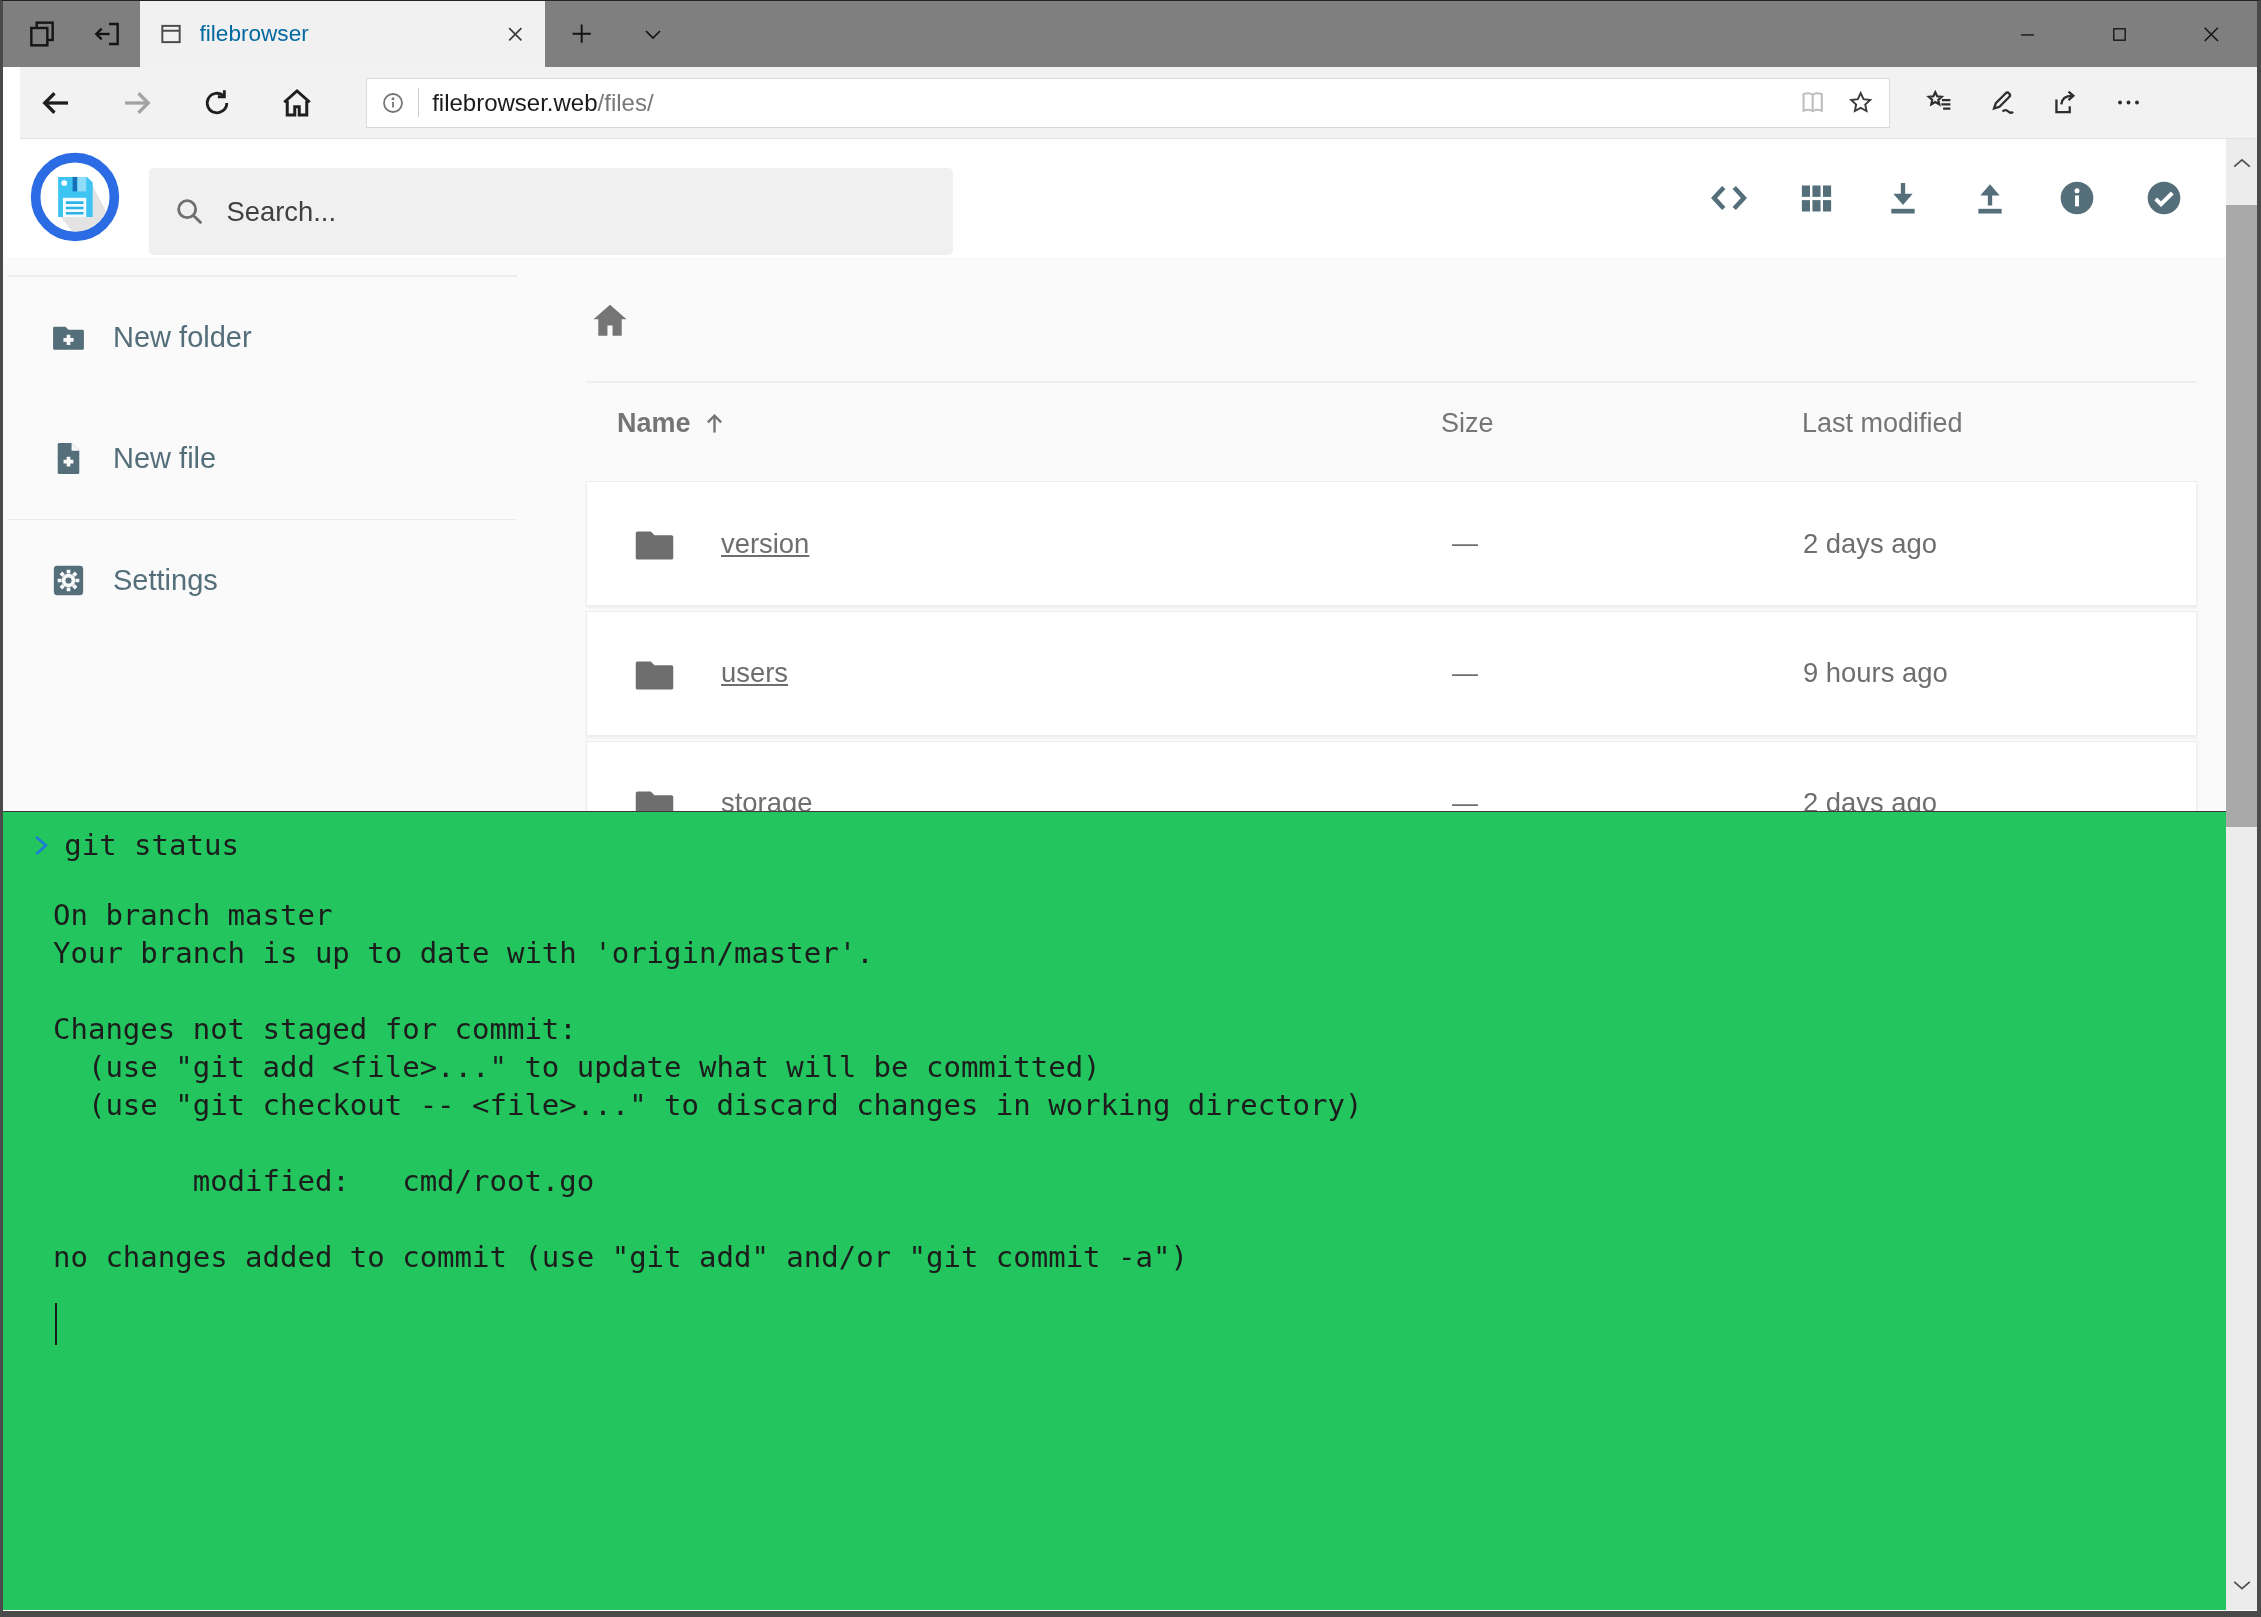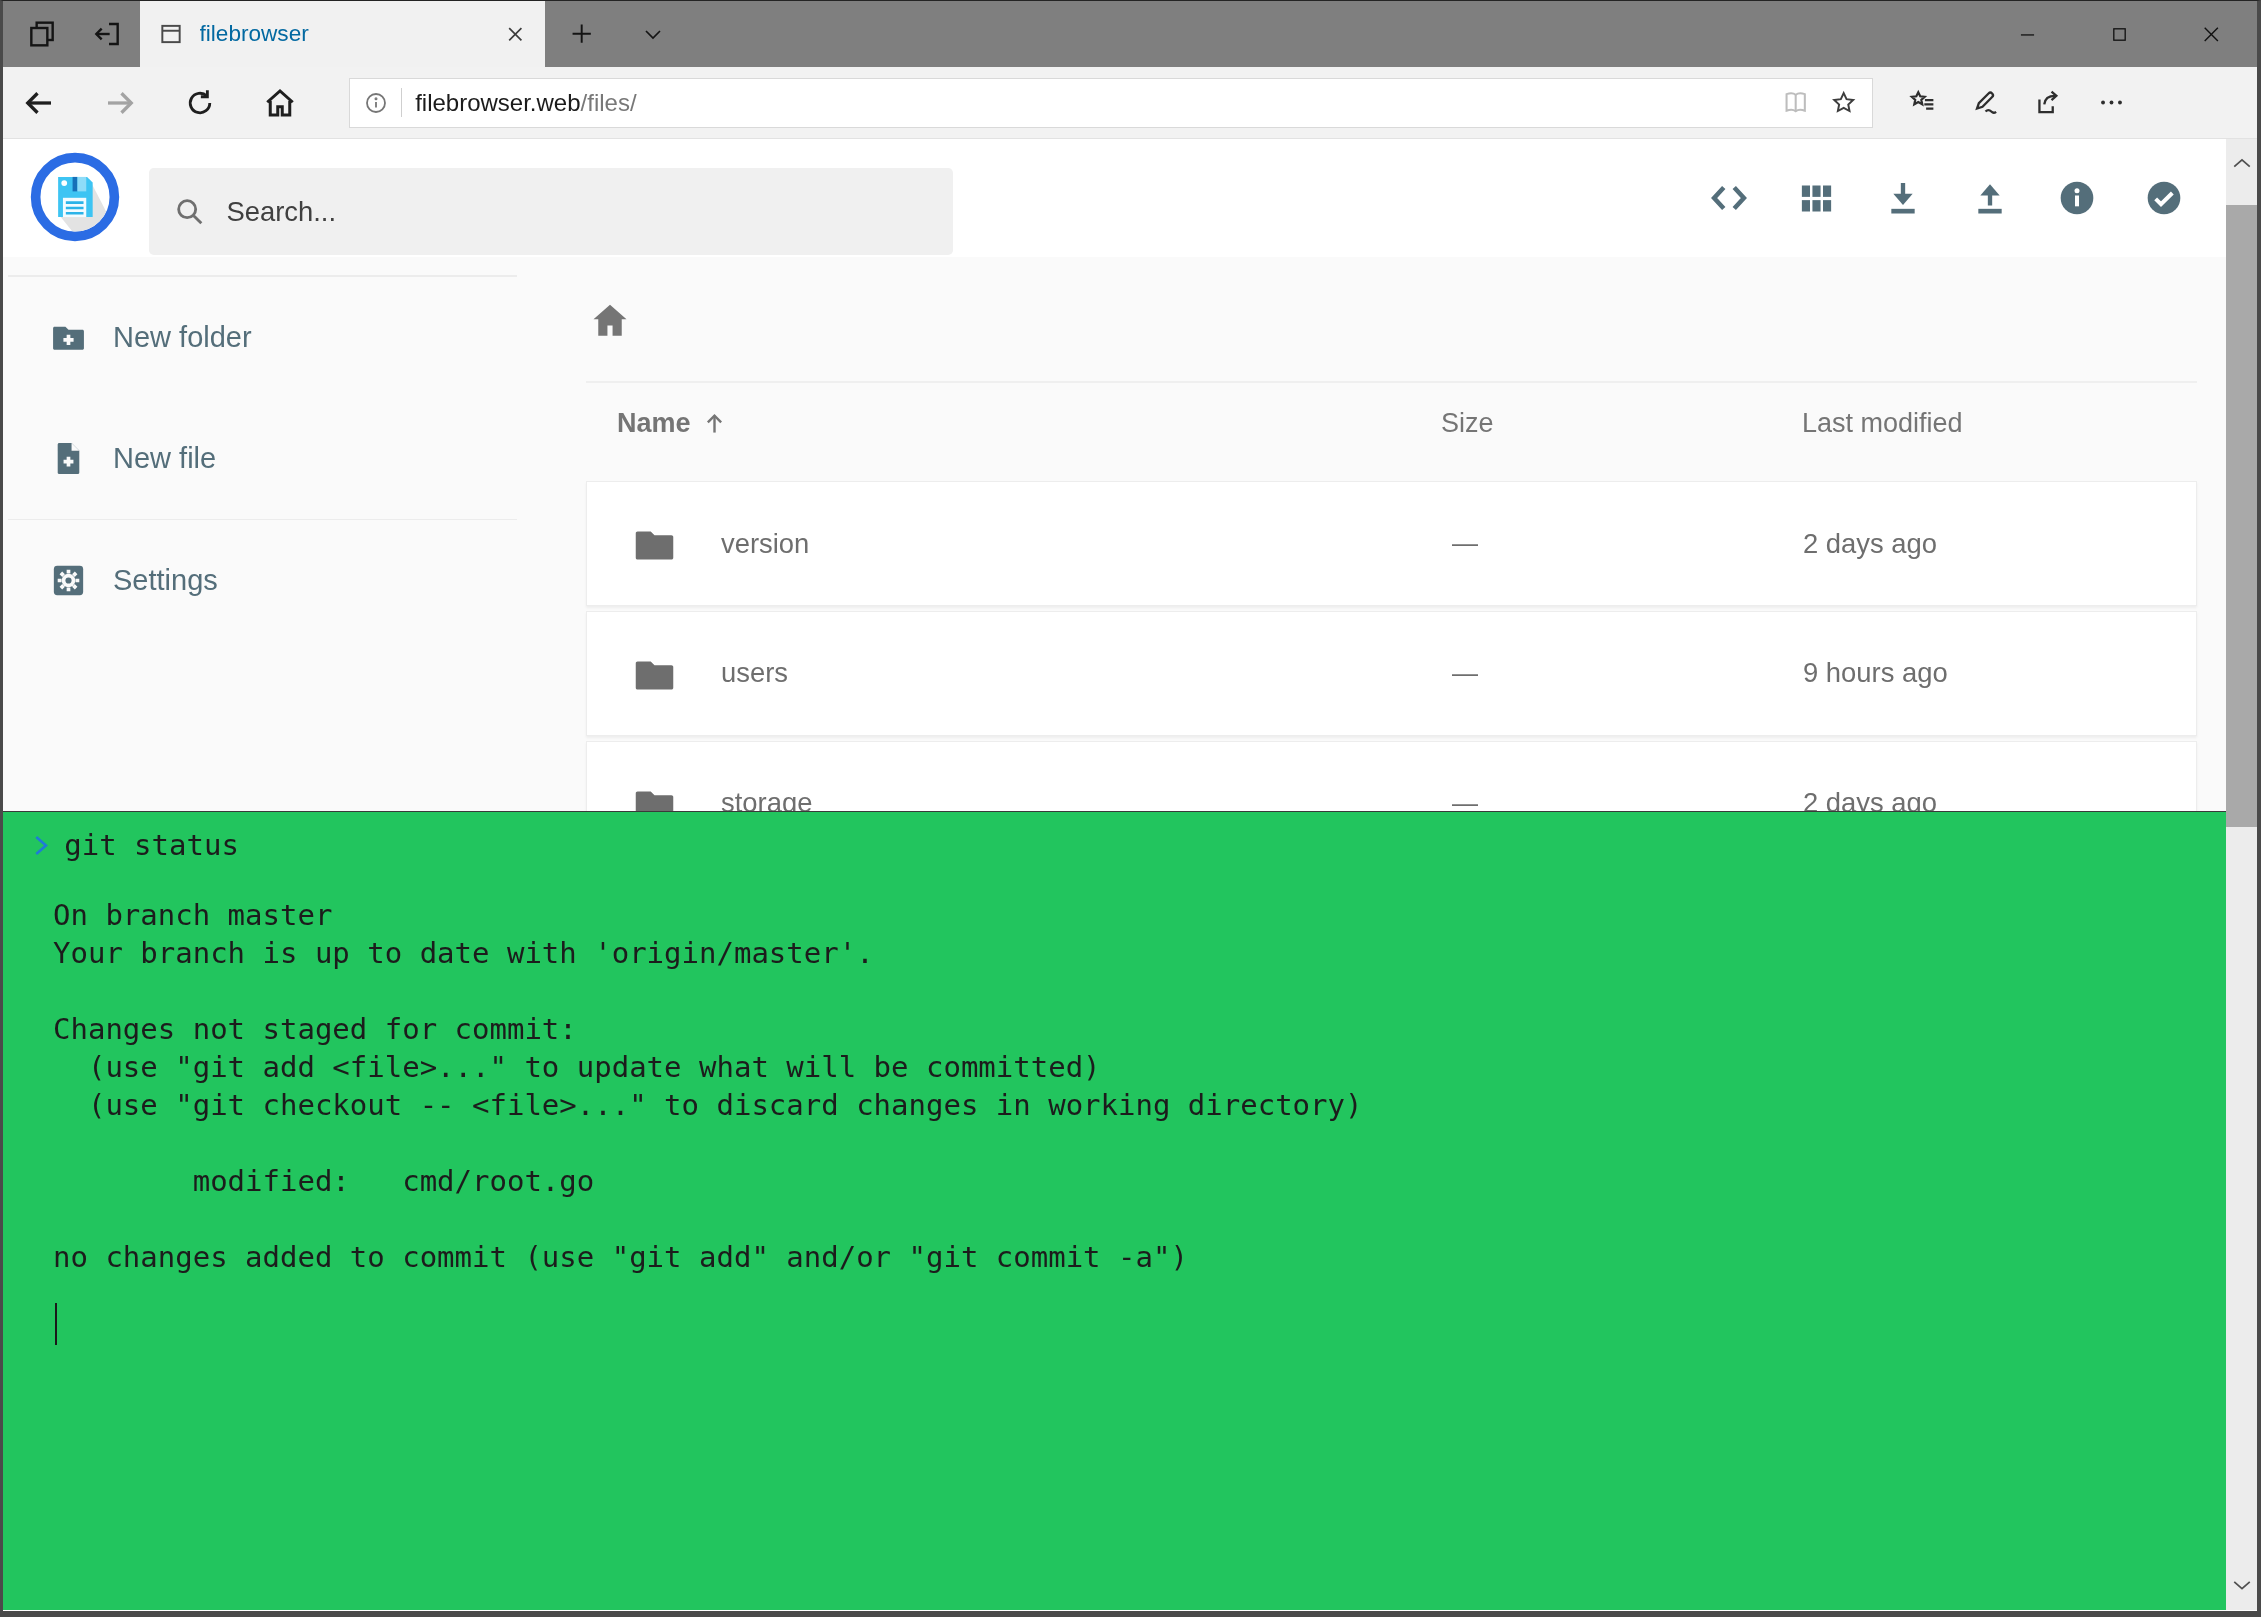--- a/index.html
+++ b/index.html
@@ -21,21 +21,21 @@
   .tabstrip-btn:first-child { margin-left: 6.5px; }
   .tab { width: 405px; background:#f1f1f1; display:flex; align-items:center; padding: 0 18px; gap: 16px; }
   .tab-title { flex:1; font-size: 22.6px; color:#0369a1; white-space:nowrap; overflow:hidden; }
   .tab-close { display:flex; align-items:center; }
   .newtab-btn { width: 74px; }
   .tablist-btn { width: 68px; }
   .tabbar-spacer { flex: 1; }
   .win-btn { width: 92px; display:flex; align-items:center; justify-content:center; color:#111; }
 
   
-  .navbar { height: 72px; background:#f2f2f2; display:flex; align-items:center; border-bottom:0.8px solid #e2e2e2; }
+  .navbar { height: 72px; background:#f2f2f2; display:flex; align-items:center; border-bottom:0.8px solid #e2e2e2;margin-left:17px; }
   .nav-btn { width: 53px; height: 53px; display:flex; align-items:center; justify-content:center; color:#1f1f1f; }
   .nav-btn.first { margin-left: 9.7px; }
   .nav-btn + .nav-btn { margin-left: 27.4px; }
   .nav-btn.disabled { color:#a3a3a3; }
   .addressbar {
     margin-left: 42px; width: 1524px; height: 50px; background:#fff;
     border: 0.8px solid #d9d9d9; display:flex; align-items:center; padding: 0 14.5px;
   }
   .addr-sep { width:0.8px; height:29px; background:#cfcfcf; margin: 0 13px; flex:0 0 auto; }
   .url { font-size: 24px; white-space:nowrap; }
@@ -74,21 +74,21 @@
   .listing-header { position:absolute; top:151px; left:64px; right:29px; height:37px; color:#757575; font-size:27px; }
   .col-name { position:absolute; left:31px; top:0; font-weight:600; display:flex; align-items:center; gap:9.7px; }
   .col-size { position:absolute; left:855px; top:0; }
   .col-modified { position:absolute; left:1216px; top:0; }
   .rows { position:absolute; top:224px; left:64px; right:29px; }
   .file-row {
     position:relative; height:125px; background:#fff; margin-bottom:4.8px;
     border:0.8px solid #ededed; box-shadow: 0 1.6px 2.4px rgba(0,0,0,0.05); cursor:pointer;
   }
   .row-folder { position:absolute; left:45px; top:40px; width:45px; height:45px; color:#6e6e6e; }
-  .row-name { position:absolute; left:134px; top:0; height:100%; display:flex; align-items:center; font-size:27.4px; color:#6e6e6e; }
+  .row-name { position:absolute; left:134px; top:0; height:100%; display:flex; align-items:center; font-size:27.4px; color:#6e6e6e;text-decoration:underline; }
   .row-size { position:absolute; left:865px; top:0; height:100%; display:flex; align-items:center; font-size:26px; color:#6e6e6e; }
   .row-modified { position:absolute; left:1216px; top:0; height:100%; display:flex; align-items:center; font-size:27.4px; color:#6e6e6e; }
 
   
   .terminal {
     position:absolute; top:672px; left:0; right:31px; bottom:0; z-index:5;
     background:#22c55e; border-top:1.6px solid #3a3a3a;
     font-family:"DejaVu Sans Mono", monospace; color:#1c1c1c;
   }
   .term-prompt { position:absolute; left:22.6px; top:16px; display:flex; align-items:center; gap:9.7px; }

